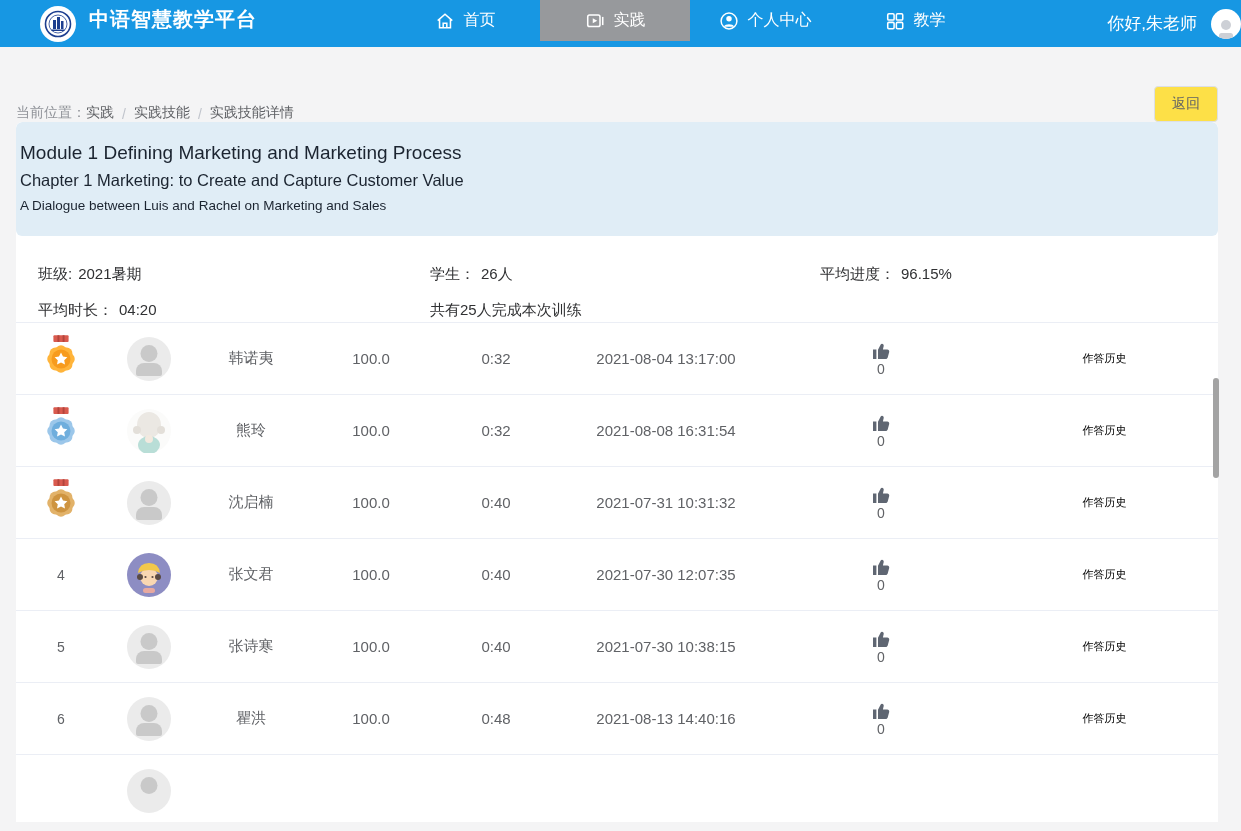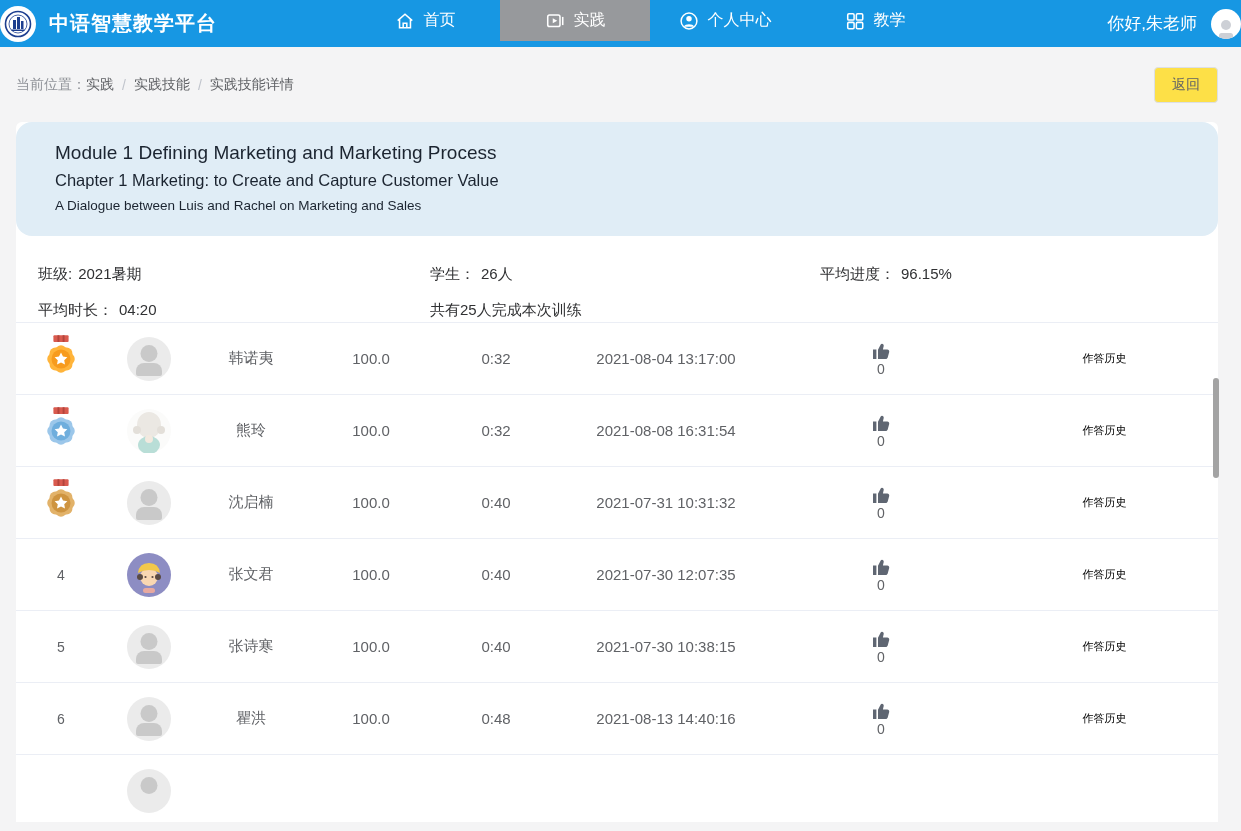--- a/index.html
+++ b/index.html
@@ -1,39 +1,39 @@
 <!DOCTYPE html>
 <html><head>
 <meta charset="utf-8">
 <style>
   * { margin:0; padding:0; box-sizing:border-box; }
   html,body { width:1241px; height:831px; overflow:hidden; }
   body { background:#f4f4f5; font-family:"Liberation Sans", sans-serif; position:relative; }
 
   
   .navbar { height:47px; background:#1797e3; display:flex; align-items:center; color:#fff; }
-  .brand { width:350px; display:flex; align-items:center; gap:13px; flex:0 0 350px; }
+  .brand { width:350px; display:flex; gap:13px; flex:0 0 350px;margin-left:40px; }
   .logo { width:36px; height:36px; border-radius:50%; background:#fff; display:flex; align-items:center; justify-content:center; flex:0 0 36px; }
   .brand-title { font-size:20px; font-weight:bold; letter-spacing:1px; white-space:nowrap; }
   .nav-menu { display:flex; height:47px; }
   .nav-item { width:150px; height:41px; display:flex; align-items:center; justify-content:center; gap:9px; font-size:16px; cursor:pointer; white-space:nowrap; }
   .nav-item.active { background:#97999c; }
   .nav-right { margin-left:auto; display:flex; align-items:center; gap:14px; font-size:17px; white-space:nowrap; }
   .user-avatar { width:30px; height:30px; border-radius:50%; background:#fff; display:flex; align-items:flex-end; justify-content:center; overflow:hidden; }
 
   
-  .breadcrumb-bar { height:75px; display:flex; align-items:center; padding:0 23px 0 16px; font-size:14px; }
+  .breadcrumb-bar { height:75px; display:flex; align-items:flex-end; padding:0 23px 0 16px; font-size:14px; }
   .crumb-prefix { color:#909399; }
   .crumb-item { color:#606266; cursor:pointer; }
   .crumb-sep { color:#c0c4cc; margin:0 8px; }
   .back-btn { margin-left:auto; background:#fde047; border:1px solid #dcdfe6; border-radius:4px; padding:8px 17px; font-size:14px; color:#606266; cursor:pointer; }
 
   
   .card { position:absolute; left:16px; top:122px; width:1202px; height:700px; background:#fff; border-radius:6px 6px 0 0; overflow:hidden; }
-  .course-header { background:#e0edf6; border-radius:16px; height:114px; padding:16px 39px 0; }
+  .course-header { background:#e0edf6; border-radius:6px; height:114px; padding:16px 4px 0; }
   .course-module { font-size:19px; color:#1b2430; line-height:29px; }
   .course-chapter { font-size:16.5px; color:#1b2430; line-height:27px; }
   .course-subtitle { font-size:13.5px; color:#1b2430; line-height:24px; }
 
   
   .stats { display:grid; grid-template-columns:392px 390px 1fr; row-gap:12px; padding:26px 0 0 22px; font-size:15px; color:#303133; line-height:24px; }
   .stat-item { white-space:nowrap; }
   .stat-label { margin-right:6px; }
 
   

